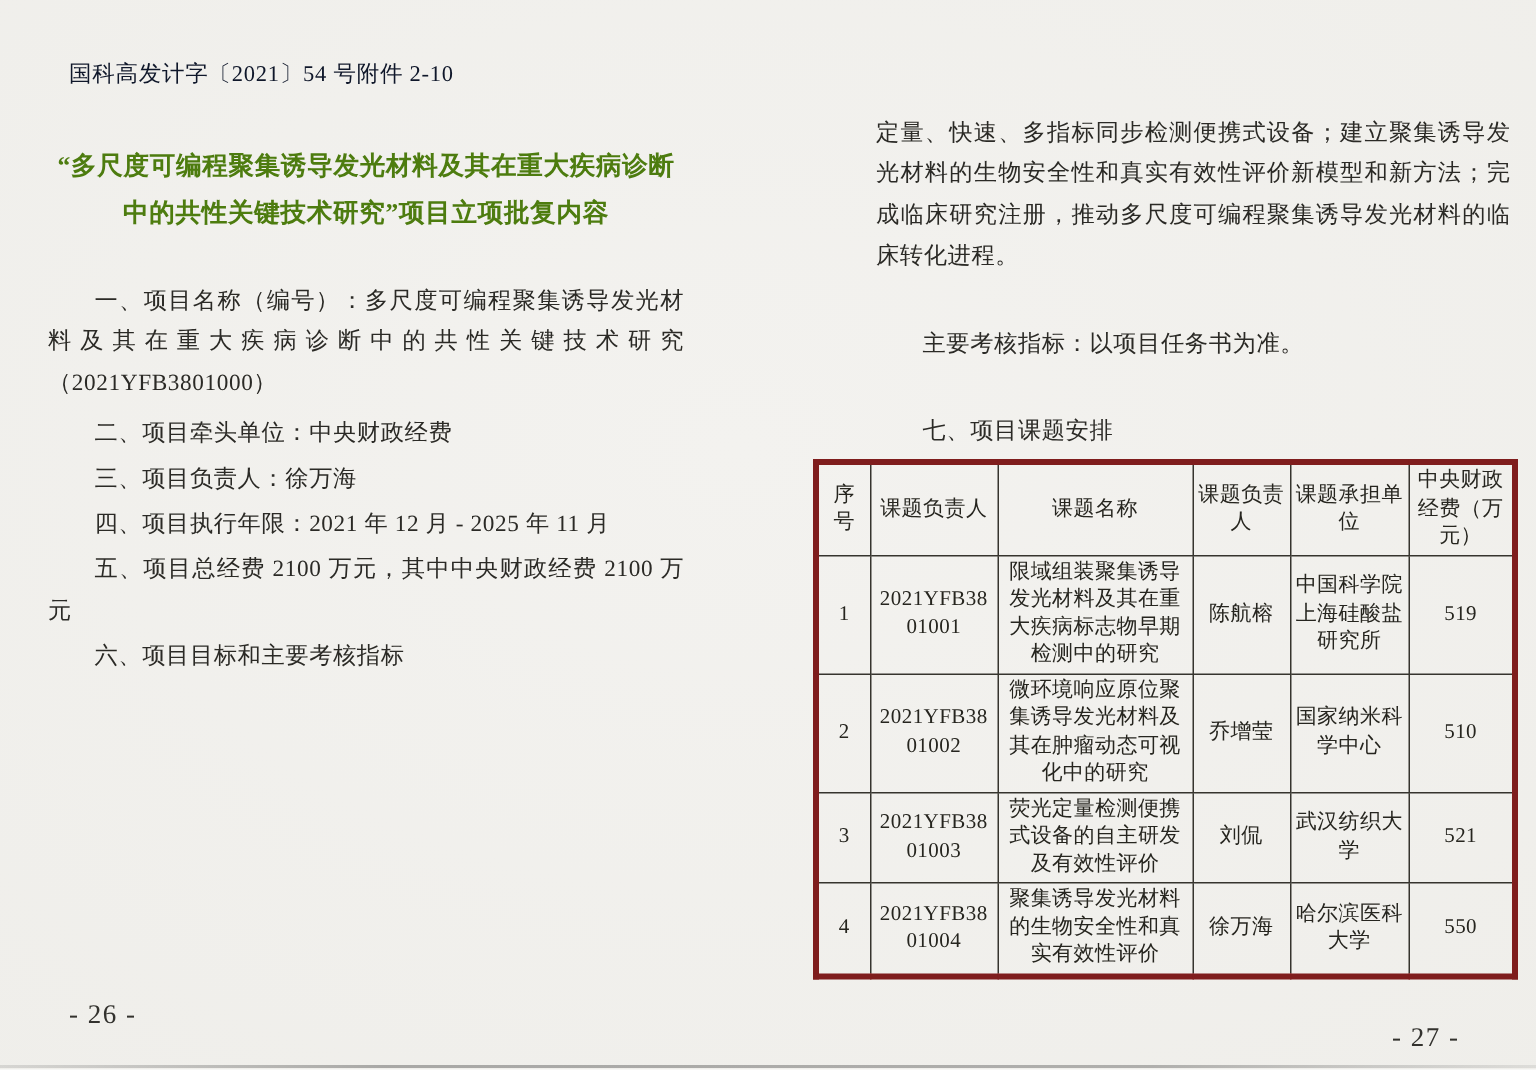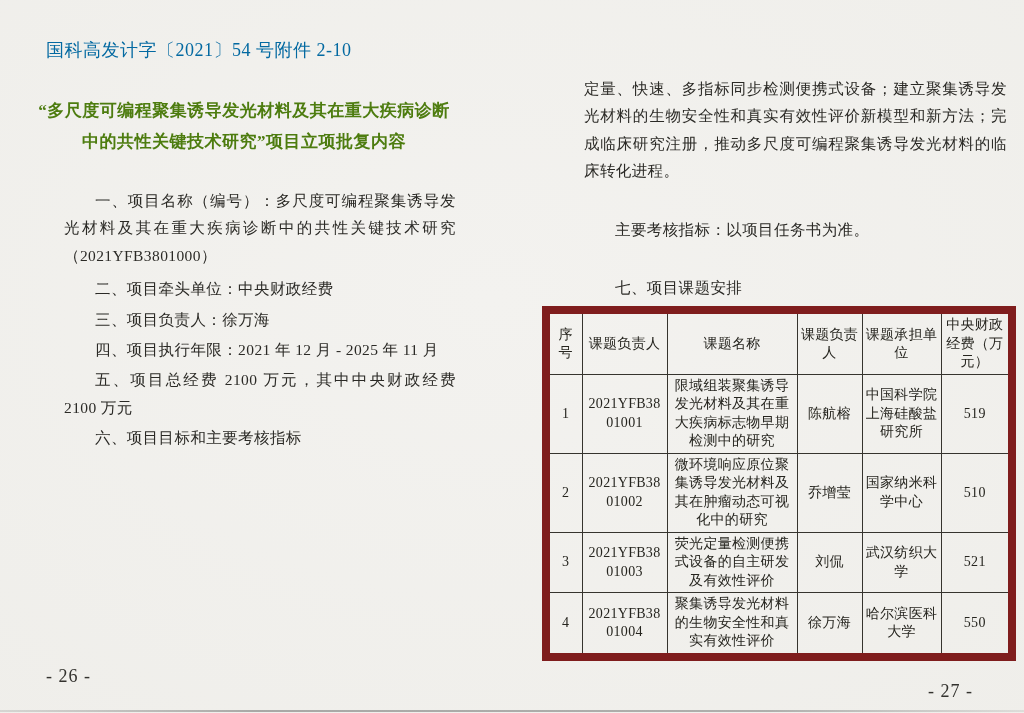--- a/index.html
+++ b/index.html
@@ -14,40 +14,40 @@
   .scan-edge-bottom {
     position: absolute; left: 0; right: 0; bottom: 1px; height: 2px;
     background: linear-gradient(to right, rgba(100,100,100,0.18), rgba(70,70,70,0.42) 25%, rgba(70,70,70,0.38) 75%, rgba(120,120,120,0.15));
   }
 
   .page { position: absolute; }
   .page-left  { left: 32px;  top: 40px; width: 424px; }
   .page-right { left: 542px; top: 44px; width: 466px; }
 
   .doc-number {
-    font-size: 18px; line-height: 21px;
+    font-size: 15px; line-height: 21px;
     margin: 0 0 0 14px;
     letter-spacing: 0.5px;
-    color: #0369a1;
+    color: #0f172a;
   }
   .doc-title {
     margin: 34px 2px 0 2px;
     font-size: 17px; line-height: 31px;
     font-weight: bold;
     text-align: center;
     color: #4d7c0f;
     letter-spacing: 0.5px;
   }
   .body-para {
     margin: 0; padding: 0;
     font-size: 15.5px; line-height: 27.4px;
     text-align: justify;
     letter-spacing: 0.4px;
   }
-  .indent { text-indent: 2em; margin-left: 32px; }
+  .indent { text-indent: 2em; }
   .mt-lg { margin-top: 30px; }
   .mt-sm { margin-top: 3px; }
   .mt-md { margin-top: 6px; }
 
   .right-text { margin-left: 42px; width: 423px; box-sizing: border-box; margin-top: 31px; }
 
   .page-num {
     position: absolute;
     font-size: 18px;
     letter-spacing: 1px;
@@ -72,21 +72,21 @@
   table.subtopics th, table.subtopics td {
     border: 1.6px solid #36342e;
     font-size: 14px; line-height: 18.5px;
     font-weight: normal;
     padding: 2px 3px;
     text-align: center;
     vertical-align: middle;
     letter-spacing: 0.3px;
     color: #26251f;
   }
-  table.subtopics { border: 8px solid #7f1d1d; }
+  table.subtopics { border: 4px solid #7f1d1d; }
   tr.hrow  { height: 57px; }
   tr.r0 { height: 75px; }
   tr.r1 { height: 73px; }
   tr.r2 { height: 58px; }
   tr.r3 { height: 59px; }
   td.td-code { word-break: break-all; padding: 2px 7px; }
   td.td-name { text-align: justify; text-align-last: center; padding: 2px 4px; }
 </style>
 </head>
 <body>

